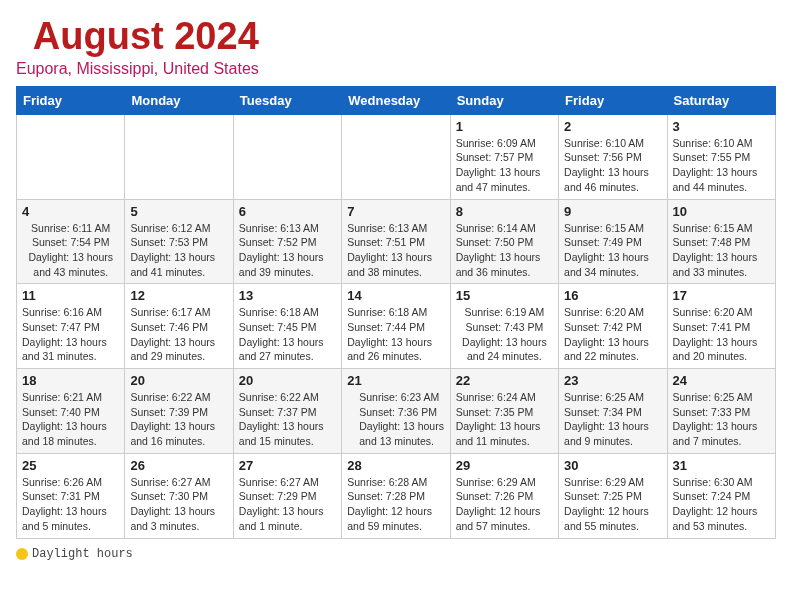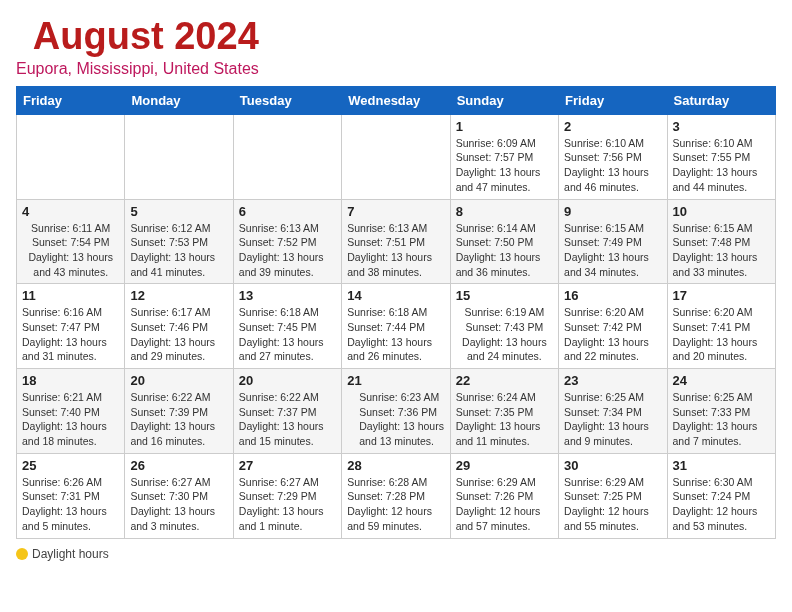--- a/index.html
+++ b/index.html
@@ -89,20 +89,21 @@
     }
     .footer {
       margin-top: 8px;
       font-size: 12px;
       color: #444;
     }
     .footer-item {
       display: inline-flex;
       align-items: center;
       margin-right: 16px;
+      font-family: Liberation Mono, monospace;
     }
     .footer-dot {
       width: 12px;
       height: 12px;
       border-radius: 50%;
       margin-right: 4px;
       display: inline-block;
     }
   </style>
 </head>

